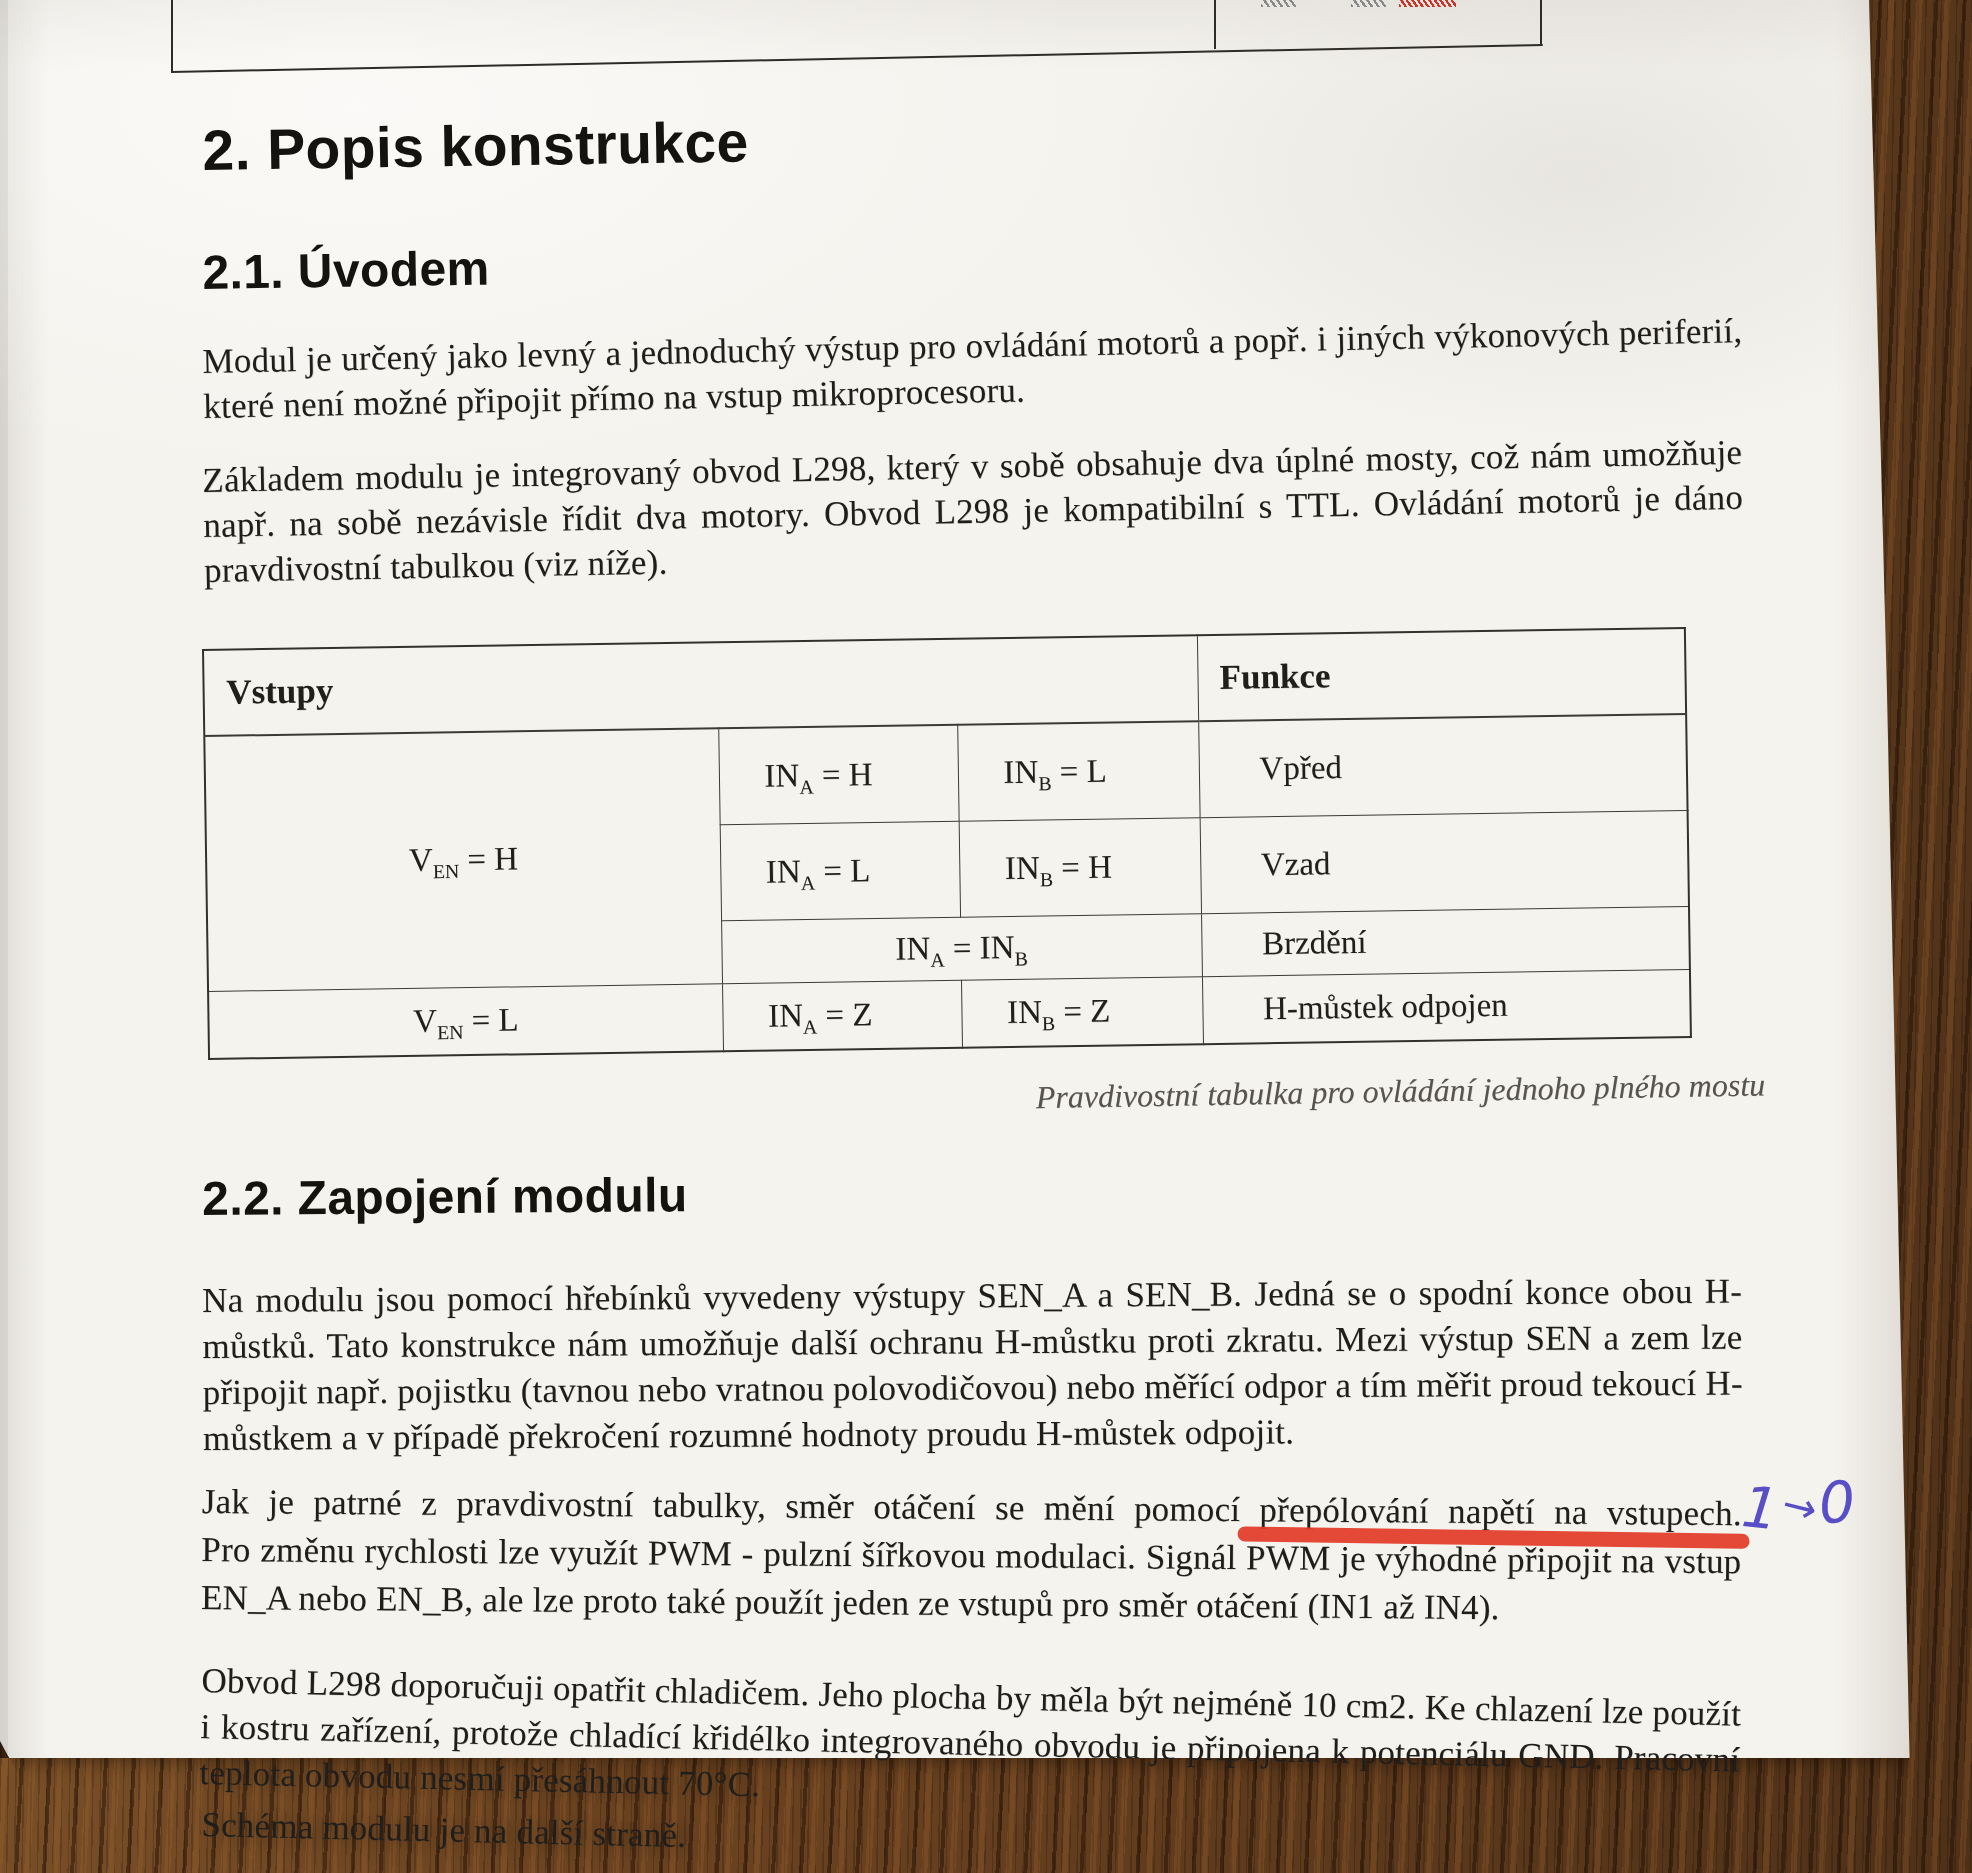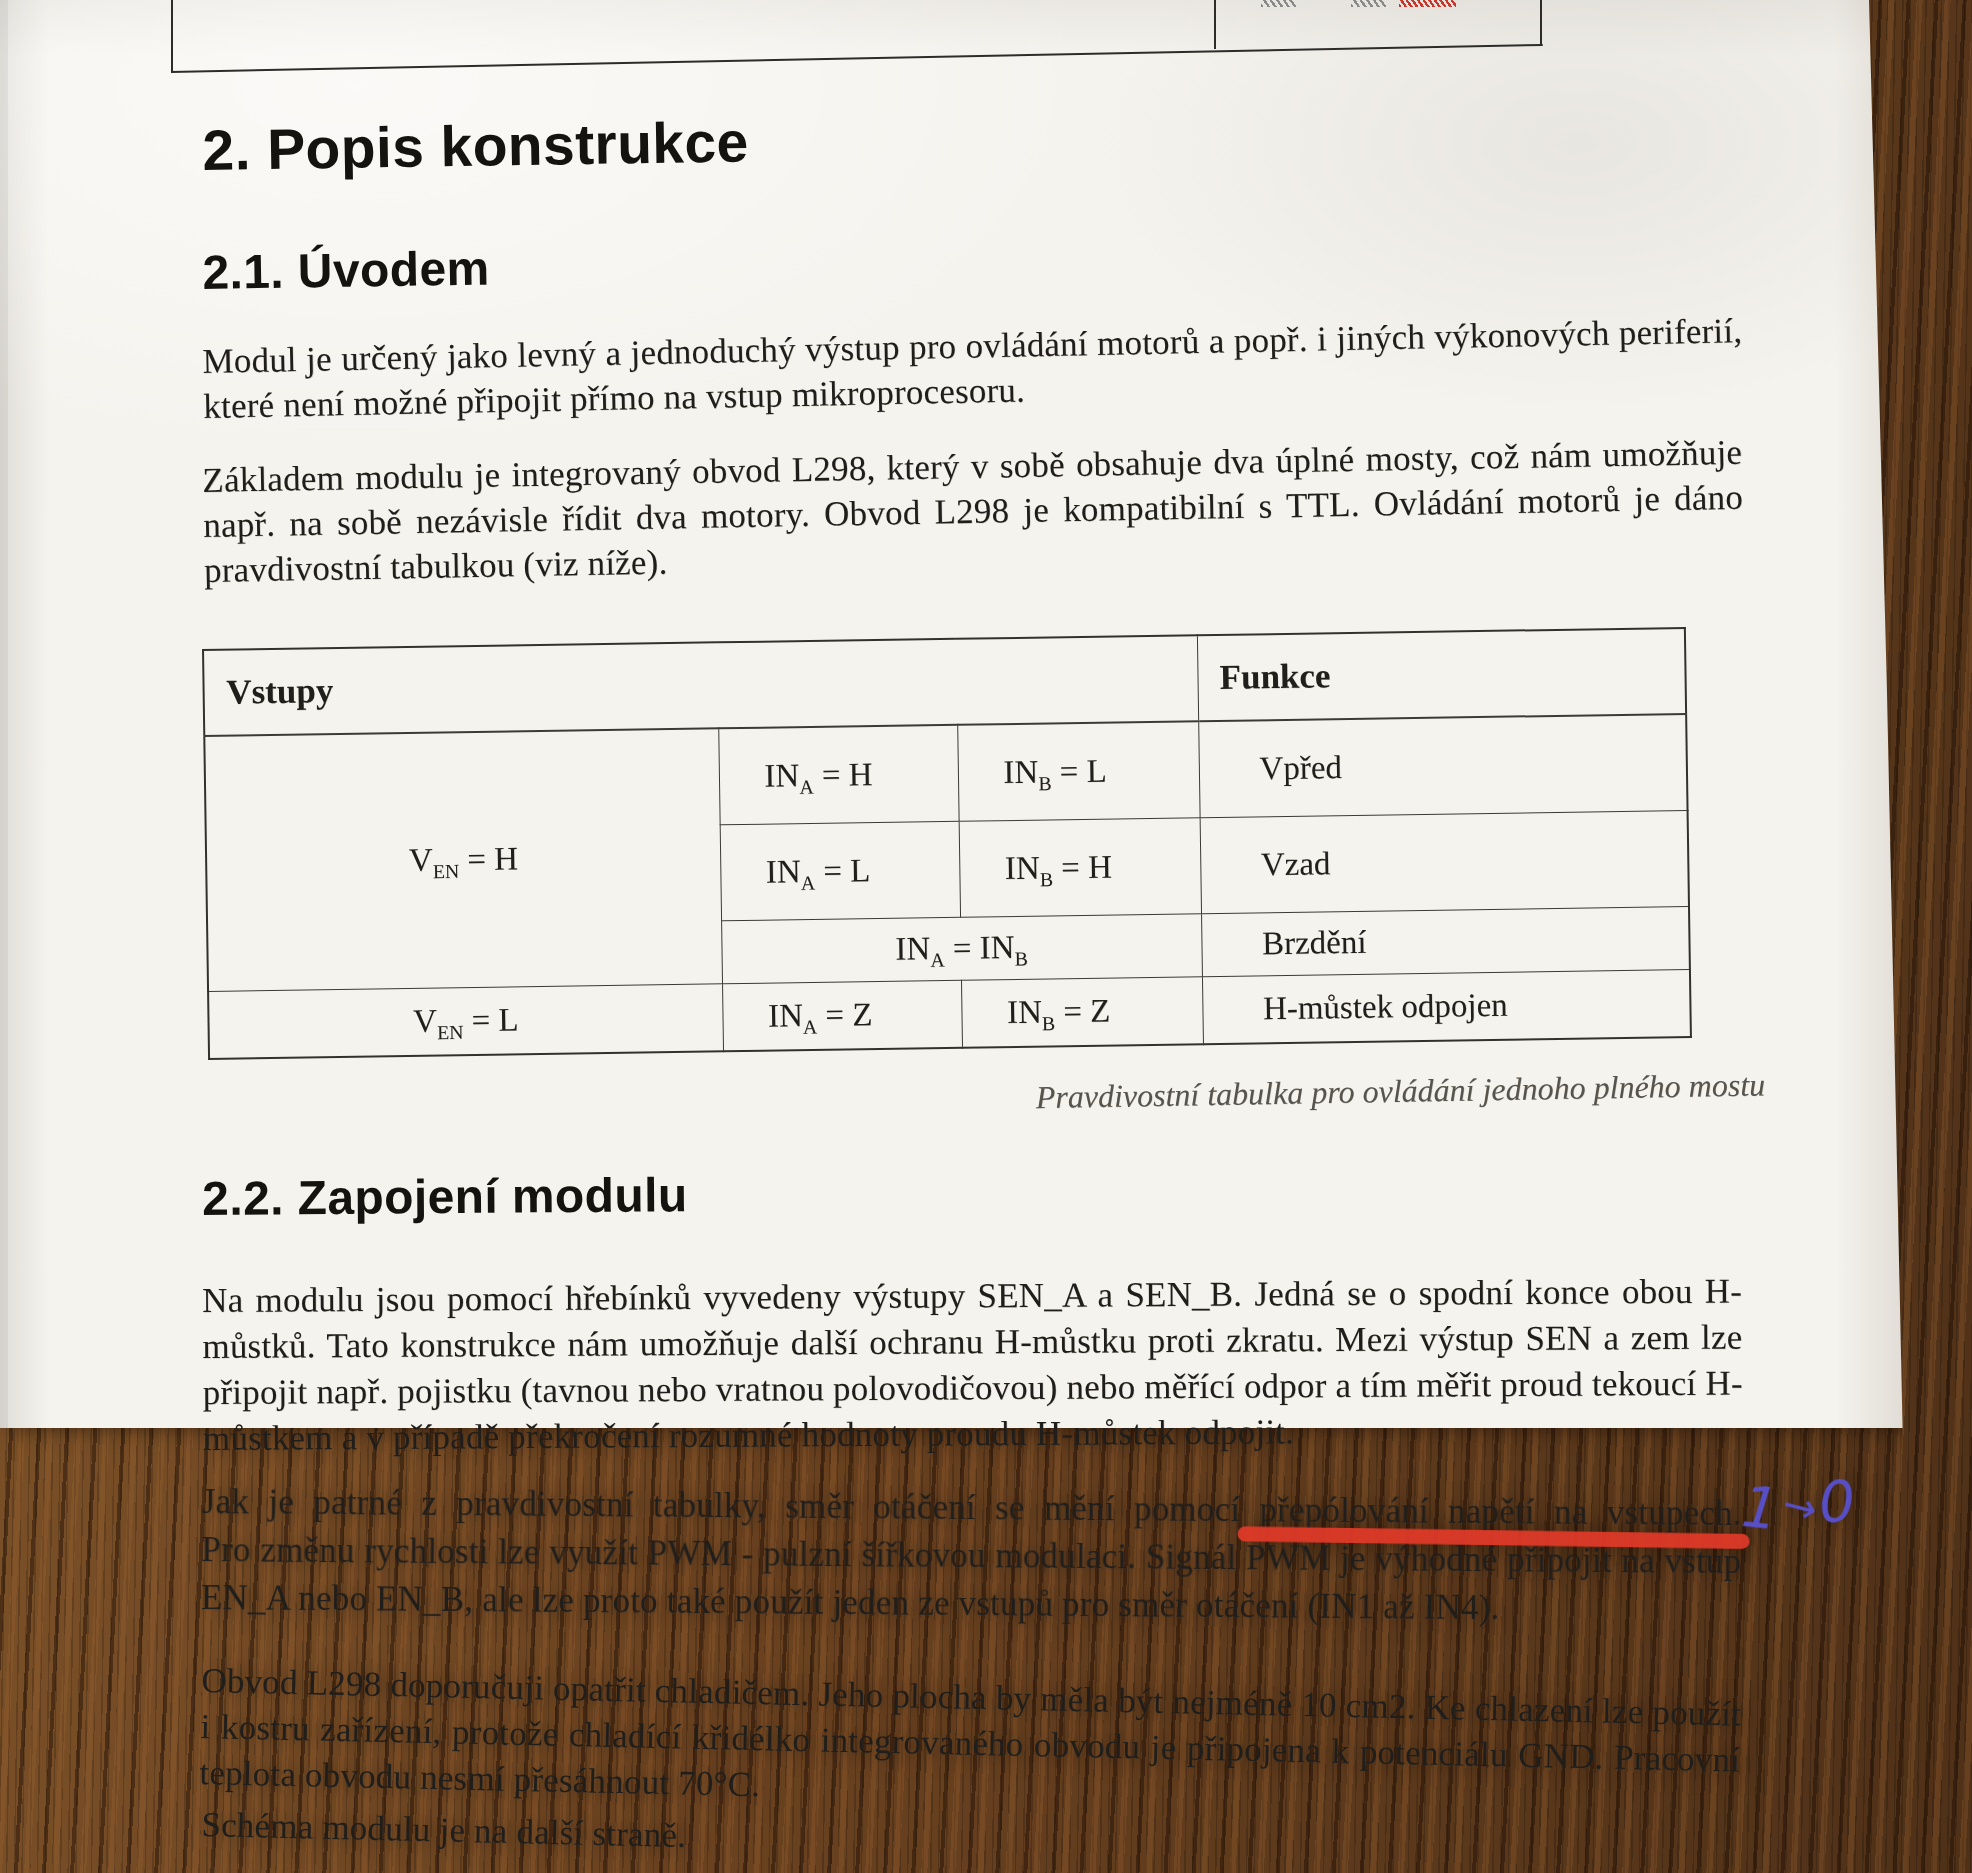--- a/index.html
+++ b/index.html
@@ -5,21 +5,21 @@
   html,body{margin:0;padding:0;}
   body{
     width:1973px;height:1874px;overflow:hidden;
     background-color:#63401f;
     background-image:
       repeating-linear-gradient(93deg, rgba(25,10,2,0.45) 0 3.9px, rgba(0,0,0,0) 3.9px 10px, rgba(160,100,48,0.28) 10px 16px, rgba(0,0,0,0) 16px 28px),
       repeating-linear-gradient(91deg, rgba(0,0,0,0.18) 0 1.5px, transparent 1.5px 7.7px),
       linear-gradient(100deg,#7d5329 0%,#6a4220 45%,#4f3118 100%);
     font-family:"Liberation Serif", serif;
   }
-  .page{position:relative;width:1973px;height:1428px;}
+  .page{position:relative;width:1973px;height:1758px;}
   .wood-dark-bl{position:absolute;left:0;bottom:0;width:262px;height:324px;
     background:linear-gradient(50deg, rgba(12,5,0,0.65), rgba(12,5,0,0) 65%);}
   .paper{
     position:absolute;inset:0;
     clip-path:polygon(0 0, 1869px 0, 1887px 693px, 1912px 1874px, 72px 1874px, 0 1741px);
     background:
       radial-gradient(1079px 539px at 18% 6%, rgba(255,255,255,0.55), rgba(255,255,255,0) 70%),
       radial-gradient(693px 385px at 80% 10%, rgba(120,115,105,0.10), rgba(0,0,0,0) 70%),
       linear-gradient(to right, rgba(150,145,135,0.22) 0, rgba(0,0,0,0) 2.5%, rgba(0,0,0,0) 93%, rgba(140,128,110,0.38) 100%),
       linear-gradient(to bottom, rgba(180,175,166,0.18) 0, rgba(0,0,0,0) 4%),

